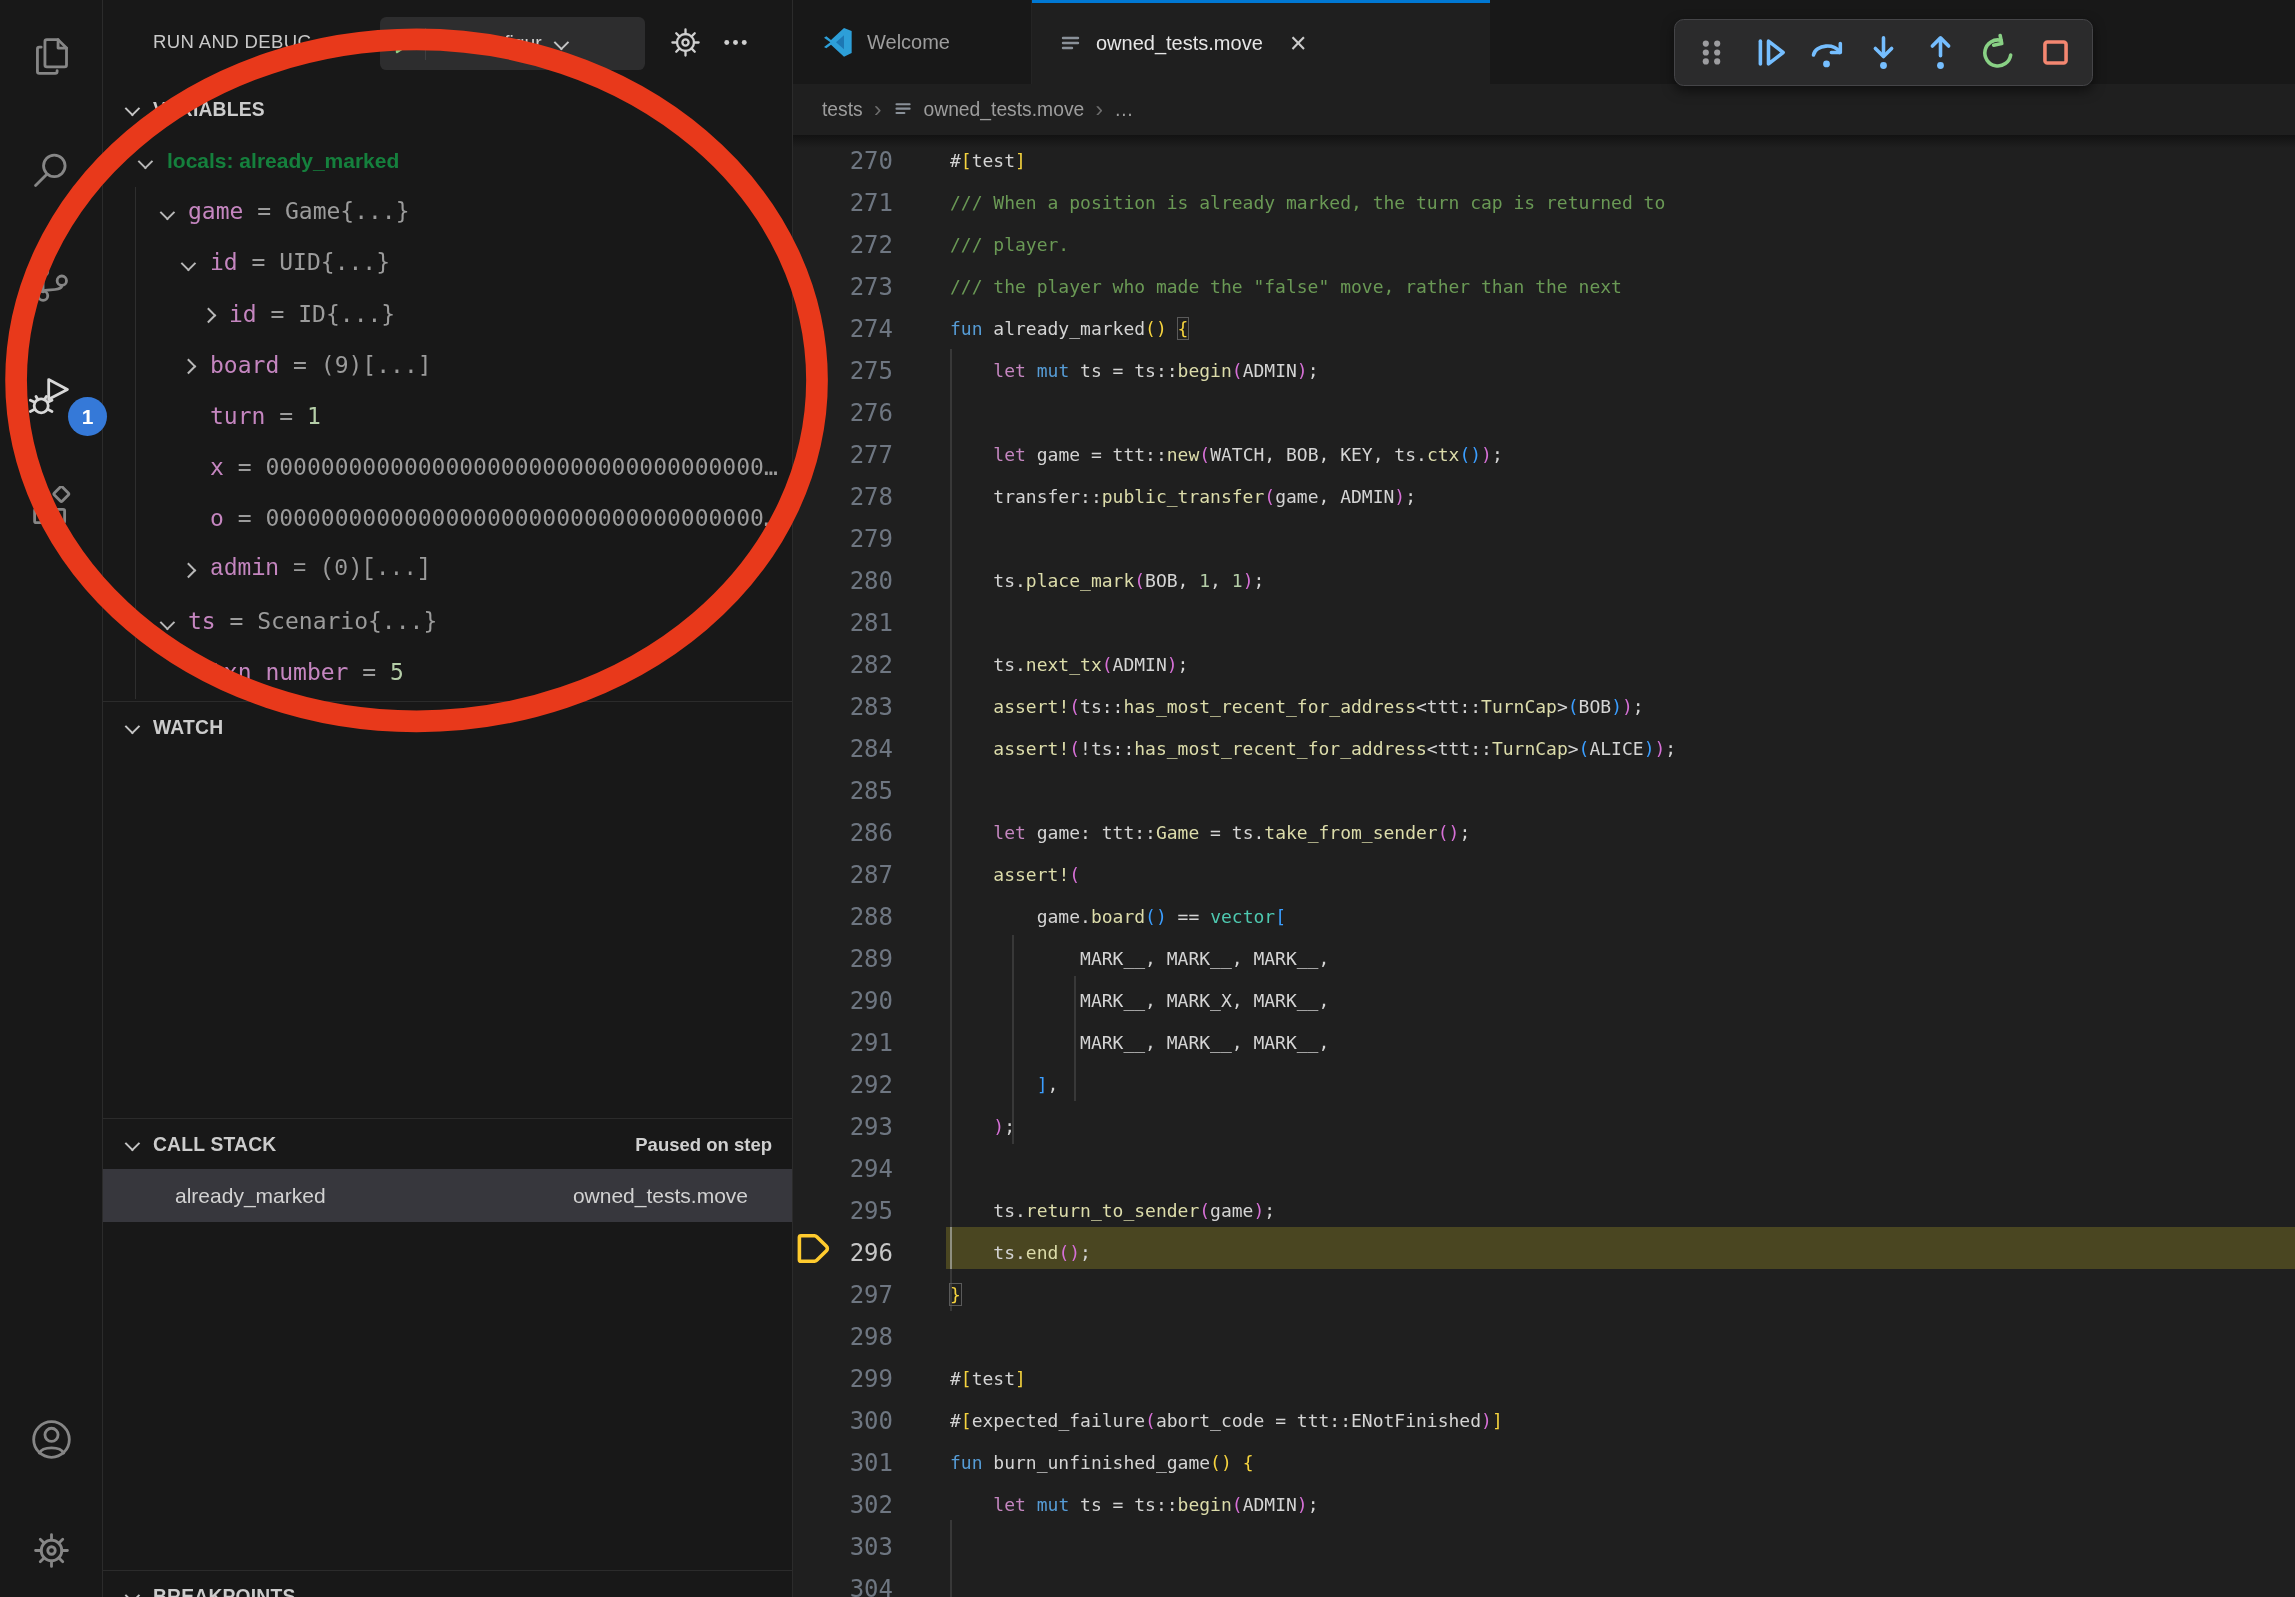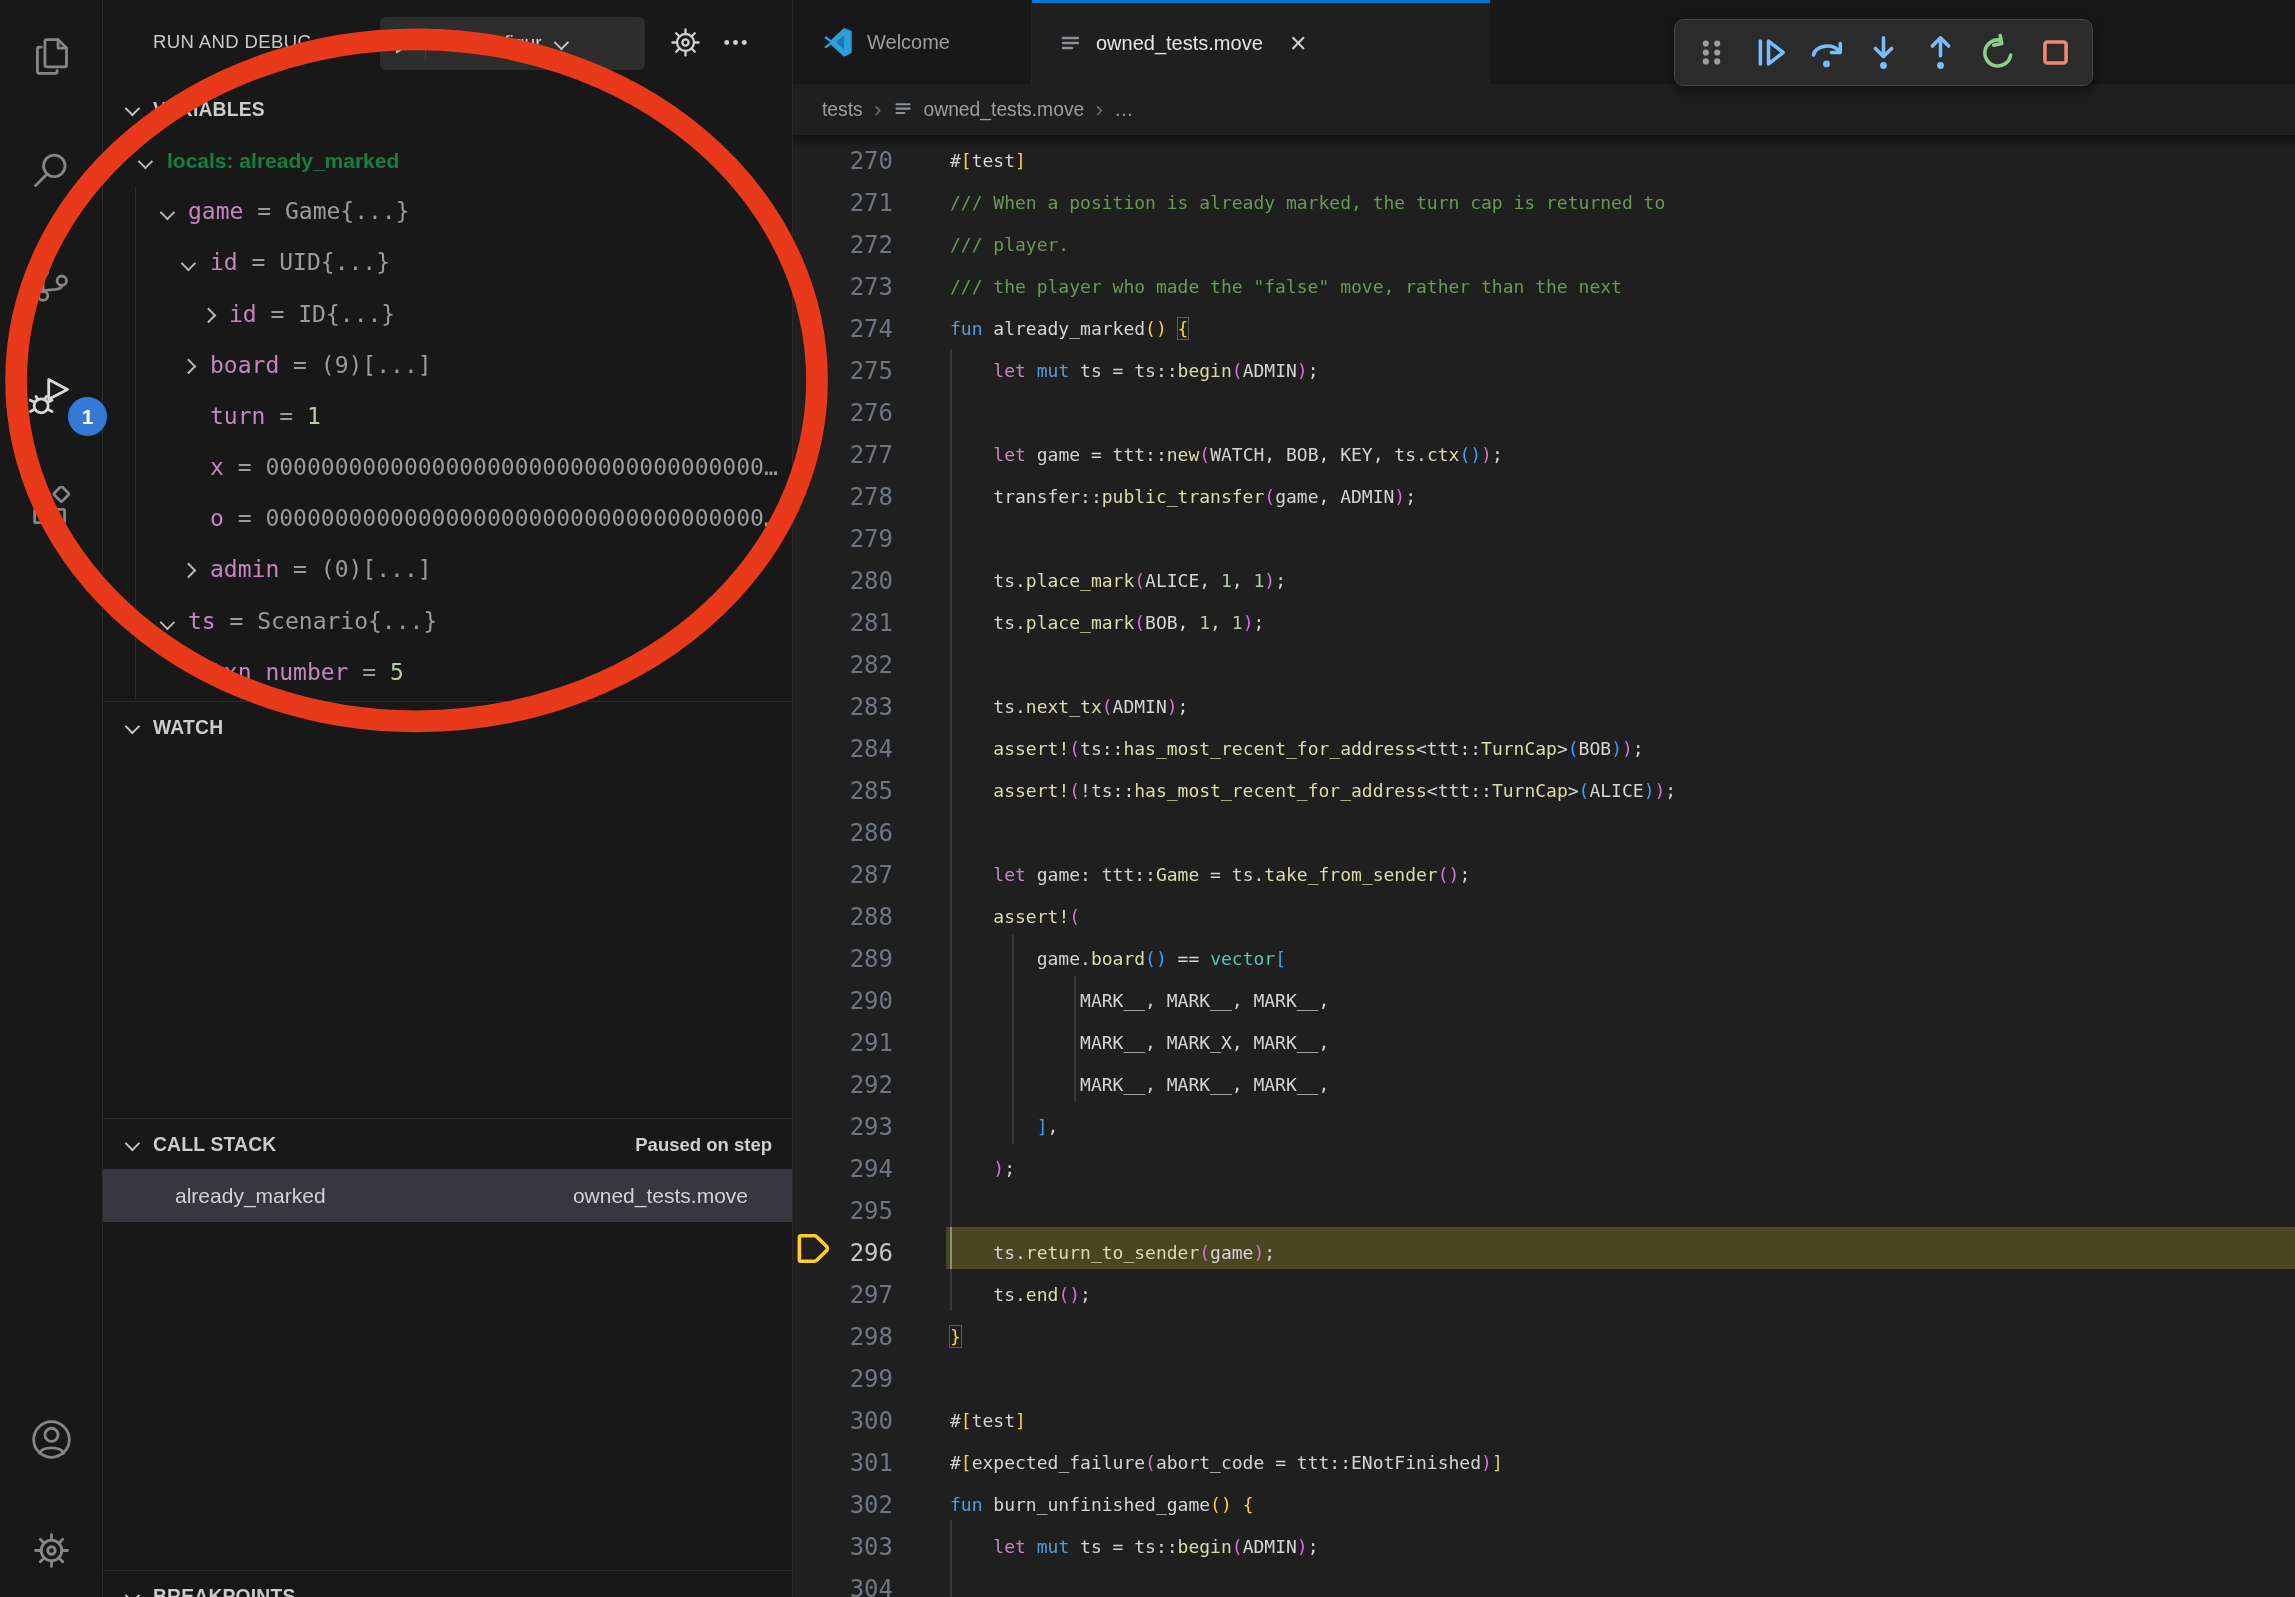--- a/index.html
+++ b/index.html
@@ -196,21 +196,21 @@
           <span style="position: absolute; left: 107px;"><span class="vname">turn</span><span class="veq"> = </span><span class="vval num">1</span></span>
         </div>
         <div class="var-row" style="top: 442px;">
           <span style="position: absolute; left: 107px;"><span class="vname">x</span><span class="veq"> = </span><span class="vval">000000000000000000000000000000000000…</span></span>
         </div>
         <div class="var-row" style="top: 493px;">
           <span style="position: absolute; left: 107px;"><span class="vname">o</span><span class="veq"> = </span><span class="vval">000000000000000000000000000000000000…</span></span>
         </div>
         <div class="var-row" style="top: 544px;">
           <span class="chev right" style="left: 80px;"></span>
-          <span style="position: absolute; left: 107px;"><span class="vname">admin</span><span class="veq"> = </span><span class="vval">(0)[...]</span></span>
+          <span style="position: absolute; left: 107px; font-family: Liberation Mono, monospace;"><span class="vname">admin</span><span class="veq"> = </span><span class="vval">(0)[...]</span></span>
         </div>
         <div class="var-row" style="top: 596px;">
           <span class="chev down" style="left: 59px;"></span>
           <span style="position: absolute; left: 85px;"><span class="vname">ts</span><span class="veq"> = </span><span class="vval">Scenario{...}</span></span>
         </div>
         <div class="var-row" style="top: 647px;">
           <span style="position: absolute; left: 107px;"><span class="vname">txn_number</span><span class="veq"> = </span><span class="vval num">5</span></span>
         </div>
       </div>
     <div id="tree-guide" style="left:32px;top:187px;height:512px"></div>
@@ -318,21 +318,20 @@
         <div class="cline"><span class="tw">#</span><span class="tg">[</span><span class="tw">test</span><span class="tg">]</span></div>
         <div class="cline"><span class="tc">/// When a position is already marked, the turn cap is returned to</span></div>
         <div class="cline"><span class="tc">/// player.</span></div>
         <div class="cline"><span class="tc">/// the player who made the "false" move, rather than the next</span></div>
         <div class="cline"><span class="tb">fun</span><span class="tw"> already_marked</span><span class="tg">()</span><span class="tw"> </span><span class="tg boxed">{</span></div>
         <div class="cline"><span class="tw">    </span><span class="tk">let</span><span class="tw"> </span><span class="tb">mut</span><span class="tw"> ts = ts::</span><span class="tf">begin</span><span class="tp">(</span><span class="tw">ADMIN</span><span class="tp">)</span><span class="tw">;</span></div>
         <div class="cline"></div>
         <div class="cline"><span class="tw">    </span><span class="tk">let</span><span class="tw"> game = ttt::</span><span class="tf">new</span><span class="tp">(</span><span class="tw">WATCH, BOB, KEY, ts.</span><span class="tf">ctx</span><span class="tu">()</span><span class="tp">)</span><span class="tw">;</span></div>
         <div class="cline"><span class="tw">    transfer::</span><span class="tf">public_transfer</span><span class="tp">(</span><span class="tw">game, ADMIN</span><span class="tp">)</span><span class="tw">;</span></div>
         <div class="cline"></div>
-        <div class="cline"><span class="tw">    ts.</span><span class="tf">place_mark</span><span class="tp">(</span><span class="tw">ALICE, </span><span class="tn">1</span><span class="tw">, </span><span class="tn">1</span><span class="tp">)</span><span class="tw">;</span></div>
         <div class="cline"><span class="tw">    ts.</span><span class="tf">place_mark</span><span class="tp">(</span><span class="tw">BOB, </span><span class="tn">1</span><span class="tw">, </span><span class="tn">1</span><span class="tp">)</span><span class="tw">;</span></div>
         <div class="cline"></div>
         <div class="cline"><span class="tw">    ts.</span><span class="tf">next_tx</span><span class="tp">(</span><span class="tw">ADMIN</span><span class="tp">)</span><span class="tw">;</span></div>
         <div class="cline"><span class="tw">    </span><span class="tf">assert!</span><span class="tp">(</span><span class="tw">ts::</span><span class="tf">has_most_recent_for_address</span><span class="tw">&lt;ttt::</span><span class="tf">TurnCap</span><span class="tw">&gt;</span><span class="tu">(</span><span class="tw">BOB</span><span class="tu">)</span><span class="tp">)</span><span class="tw">;</span></div>
         <div class="cline"><span class="tw">    </span><span class="tf">assert!</span><span class="tp">(</span><span class="tw">!ts::</span><span class="tf">has_most_recent_for_address</span><span class="tw">&lt;ttt::</span><span class="tf">TurnCap</span><span class="tw">&gt;</span><span class="tu">(</span><span class="tw">ALICE</span><span class="tu">)</span><span class="tp">)</span><span class="tw">;</span></div>
         <div class="cline"></div>
         <div class="cline"><span class="tw">    </span><span class="tk">let</span><span class="tw"> game: ttt::</span><span class="tf">Game</span><span class="tw"> = ts.</span><span class="tf">take_from_sender</span><span class="tp">()</span><span class="tw">;</span></div>
         <div class="cline"><span class="tw">    </span><span class="tf">assert!</span><span class="tp">(</span></div>
         <div class="cline"><span class="tw">        game.</span><span class="tf">board</span><span class="tu">()</span><span class="tw"> == </span><span class="tt">vector</span><span class="tu">[</span></div>
         <div class="cline"><span class="tw">            MARK__, MARK__, MARK__,</span></div>

